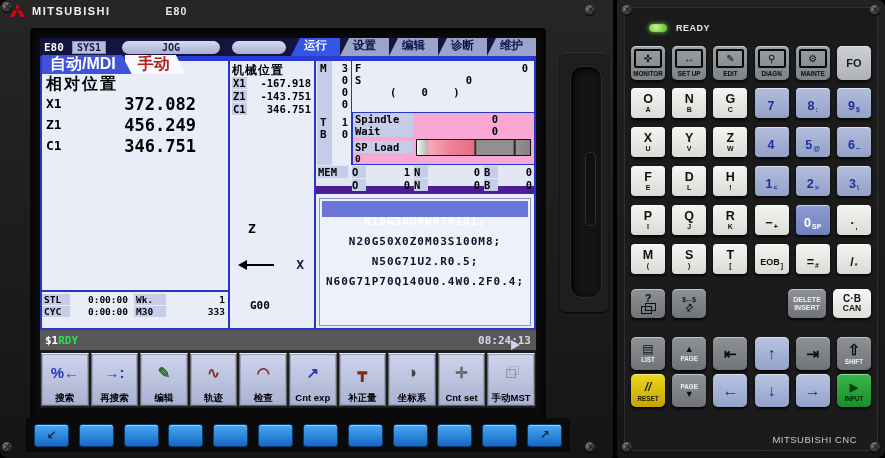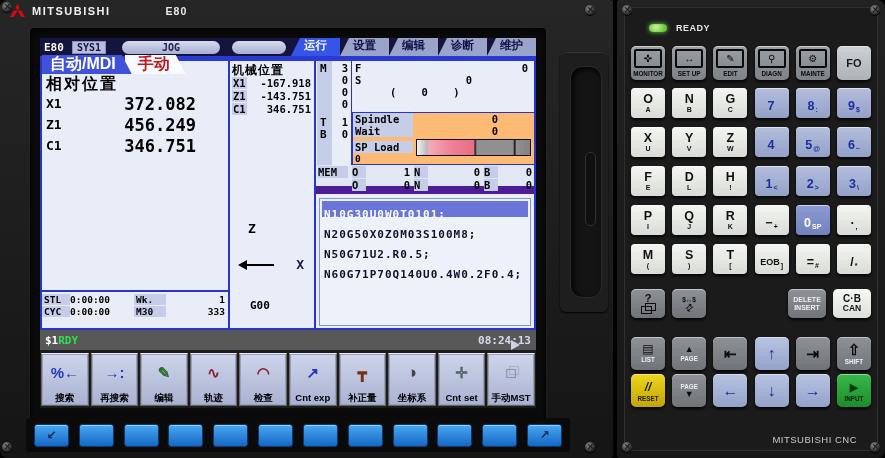--- a/index.html
+++ b/index.html
@@ -33,57 +33,57 @@
   .col-mid{width:84px;border-right:2px solid #2836c8;position:relative;}
   .col-right{flex:1;position:relative;}
   .rel-title{position:absolute;top:13px;left:4px;font-size:16px;font-weight:bold;color:#000;letter-spacing:2px;}
   .rel-axes{position:absolute;top:32px;left:4px;right:32px;}
   .rel-row{display:flex;height:21px;align-items:center;}
   .rel-name{font:bold 13px "DejaVu Sans Mono",monospace;}
   .rel-val{margin-left:auto;font:bold 17px "DejaVu Sans Mono",monospace;}
   .timers{position:absolute;bottom:10px;left:0;right:0;border-top:2px solid #2836c8;padding-top:2px;}
   .timer-row{display:flex;align-items:center;height:11px;font:bold 9.5px "DejaVu Sans Mono",monospace;margin-bottom:1px;}
   .t-label{width:26px;background:#c6cde8;padding-left:2px;}
-  .t-time{width:58px;}
+  .t-time{width:58px;text-align:right;}
   .t-tag{width:30px;background:#c6cde8;margin-left:6px;padding-left:2px;}
   .t-val{flex:1;text-align:right;padding-right:3px;}
   .mach-title{position:absolute;top:1px;left:2px;font-size:12px;font-weight:bold;letter-spacing:1px;}
   .mach-axes{position:absolute;top:15px;left:2px;right:3px;}
   .mach-row{display:flex;height:13px;align-items:center;font:bold 10.5px "DejaVu Sans Mono",monospace;}
   .mach-name{background:#c6cde8;padding:0 1px;}
   .mach-val{margin-left:auto;}
   .ax-z{position:absolute;top:160px;left:18px;font:bold 13px "DejaVu Sans Mono",monospace;}
   .ax-x{position:absolute;top:196px;right:10px;font:bold 13px "DejaVu Sans Mono",monospace;color:#16164a;}
   .ax-arrow{position:absolute;top:203px;left:10px;width:34px;height:2px;background:#000;}
   .ax-arrow::before{content:"";position:absolute;left:-2px;top:-4px;border-right:9px solid #000;border-top:5px solid transparent;border-bottom:5px solid transparent;}
   .gmode{position:absolute;bottom:16px;left:20px;font:bold 11px "DejaVu Sans Mono",monospace;}
   
   .mtb-strip{position:absolute;top:0;left:1px;width:15px;height:104px;background:#c6cde8;}
   .mtb-letter{position:absolute;left:4px;font:bold 11px "DejaVu Sans Mono",monospace;}
   .mval{position:absolute;width:30px;text-align:right;left:2px;font:bold 10.5px "DejaVu Sans Mono",monospace;}
   .vdiv{position:absolute;top:0;left:35px;width:1px;height:104px;background:#2836c8;}
   .fsv{position:absolute;font:bold 10.5px "DejaVu Sans Mono",monospace;}
-  .spindle-box{position:absolute;top:51px;left:36px;right:0;height:53px;border:1px solid #2836c8;border-right:none;box-sizing:border-box;background:#fdba74;}
+  .spindle-box{position:absolute;top:51px;left:36px;right:0;height:53px;border:1px solid #2836c8;border-right:none;box-sizing:border-box;background:#f9a8d4;}
   .sp-row{display:flex;height:12px;align-items:center;font:bold 10.5px "DejaVu Sans Mono",monospace;}
   .sp-label{width:58px;background:#c6cde8;padding-left:2px;}
   .sp-val{margin-left:auto;margin-right:36px;}
   .sp-bar{flex:1;height:15px;margin:0 3px;border:1px solid #111;background:linear-gradient(90deg,#f2f2f2 0,#b8b8b8 9%,#f4aab8 11%,#ee8298 30%,#e86d85 50%,#222 51.5%,#909090 53%,#909090 85%,#111 86.5%,#909090 88%,#828282 100%);}
   .sp-zero{position:absolute;bottom:0;left:2px;font:bold 9.5px "DejaVu Sans Mono",monospace;}
   
   .mem{position:absolute;top:104px;left:0;right:0;height:29px;border-bottom:8px solid #4c1d95;background:#e2e7f4;box-sizing:border-box;}
   .mem-row{display:flex;align-items:center;height:13px;font:bold 10.5px "DejaVu Sans Mono",monospace;padding:0 2px;}
   .mem-mode{width:30px;background:#c6cde8;}
   .mem-mode.empty{background:transparent;}
   .mem-l{width:14px;background:#c6cde8;margin-left:4px;}
   .mem-v1{flex:1;text-align:right;}
   .mem-v2{width:52px;text-align:right;}
   .mem-v3{width:34px;text-align:right;}
   
   .program{position:absolute;top:137px;left:3px;right:3px;bottom:2px;background:#edf1fa;border:1px solid #8a93c0;padding:2px 2px;overflow:hidden;}
-  .pline{height:20px;font:bold 11px "DejaVu Sans Mono",monospace;letter-spacing:1px;color:#10102a;padding:7px 2px 0 2px;box-sizing:border-box;}
+  .pline{height:20px;font:bold 11px "DejaVu Sans Mono",monospace;letter-spacing:1px;color:#10102a;padding:14px 2px 0 2px;box-sizing:border-box;text-align:center;}
   .pline.selected{background:#6a75d8;color:#fff;height:16px;margin-bottom:4px;}
   
   .statusbar{position:absolute;top:292px;left:0;width:496px;height:20px;background:#585858;display:flex;align-items:center;padding:0 5px;box-sizing:border-box;z-index:3;}
   .st-ch{color:#fff;font:bold 11px "DejaVu Sans Mono",monospace;}
   .st-state{color:#2fe04e;font:bold 11px "DejaVu Sans Mono",monospace;}
   .st-clock{margin-left:auto;color:#d6daf0;font:bold 11px "DejaVu Sans Mono",monospace;}
   .st-cursor{position:absolute;right:16px;bottom:0;width:0;height:0;border-left:9px solid #cdd2ec;border-top:5px solid transparent;border-bottom:5px solid transparent;}
   
   .toolbar{position:relative;width:496px;height:58px;background:#1b1b1b;display:flex;gap:2px;padding:3px 1px 2px 1px;box-sizing:border-box;}
   .softkey{flex:1;background:linear-gradient(#cdd4ea,#aab2d2);border:1px solid #666;border-top-color:#eef;box-shadow:inset 0 0 0 1px #98a0c0;display:flex;flex-direction:column;align-items:center;justify-content:flex-end;padding-bottom:1px;min-width:0;}

